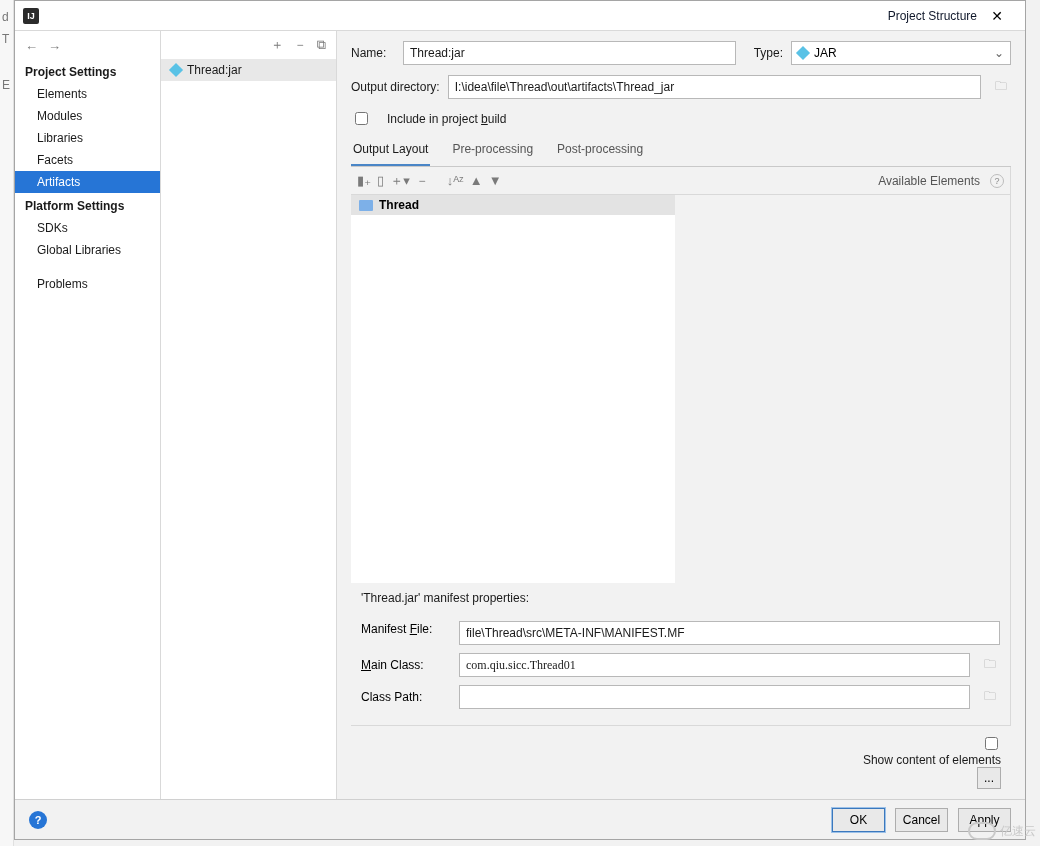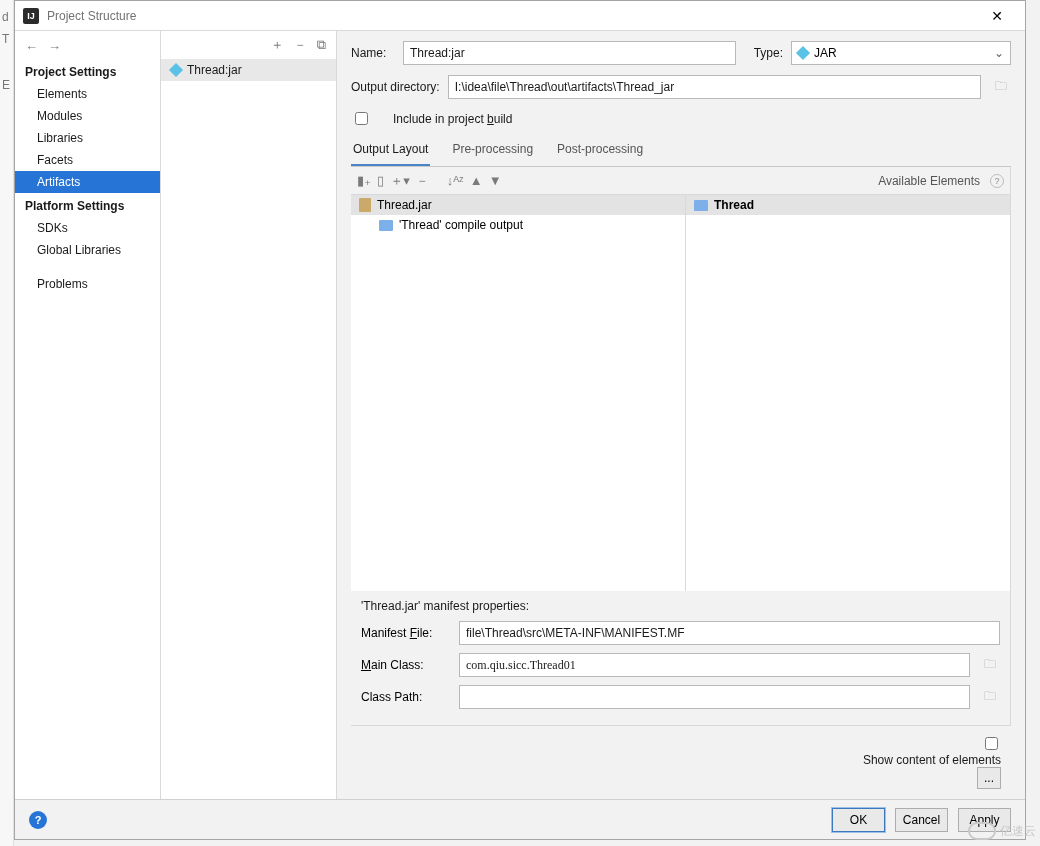--- a/index.html
+++ b/index.html
@@ -1,20 +1,20 @@
 <!DOCTYPE html>
 <html><head>
 <meta charset="utf-8">
 <style>
   * { box-sizing: border-box; font-family: "Segoe UI", Arial, sans-serif; font-size: 12px; }
   body { margin: 0; background: #f2f2f2; width: 1040px; height: 846px; overflow: hidden; }
   .dialog { position: absolute; left: 14px; top: 0; width: 1012px; height: 840px; background: #f2f2f2; border: 1px solid #a5a5a5; display: flex; flex-direction: column; }
   .titlebar { height: 30px; background: #fff; display: flex; align-items: center; padding: 0 8px; border-bottom: 1px solid #d9d9d9; }
   .titlebar .app-icon { width: 16px; height: 16px; background:#2b2b2b; color:#fff; display:flex;align-items:center;justify-content:center;font-size:9px;font-weight:bold;border-radius:2px;}
-  .titlebar .title { margin-left: 8px; flex:1; color:#737373; }
+  .titlebar .title { margin-left: 8px; flex:1; color:#0f172a;text-align:right; }
   .titlebar .close { width: 40px; text-align: center; font-size: 14px; cursor: pointer; }
   .body { flex:1; display:flex; min-height:0; }
   .nav { width: 146px; background:#fff; border-right:1px solid #d9d9d9; display:flex; flex-direction:column; }
   .nav-toolbar { height:28px; display:flex; align-items:center; gap:10px; padding:0 10px; color:#9e9e9e; }
   .nav-section { font-weight:bold; padding:6px 10px 4px; color:#1a1a1a; }
   .nav-item { padding:4px 10px 4px 22px; color:#1a1a1a; cursor:pointer; }
   .nav-item.selected { background:#2675d6; color:#fff; }
   .nav-sep { height:12px; }
   .mid { width: 176px; background:#fff; border-right:1px solid #d9d9d9; display:flex; flex-direction:column; }
   .mid-toolbar { height:28px; display:flex; align-items:center; justify-content:flex-end; gap:10px; padding:0 10px; color:#6e6e6e; }
@@ -22,21 +22,21 @@
   .diamond { width:10px; height:10px; transform:rotate(45deg); background:#59c2e6; }
   .main { flex:1; display:flex; flex-direction:column; padding: 10px 14px 0 14px; min-width:0; }
   .row { display:flex; align-items:center; gap:8px; margin-bottom:10px; }
   .lbl { color:#1a1a1a; }
   input.txt, select.sel { height:24px; border:1px solid #b8b8b8; background:#fff; padding:0 6px; color:#1a1a1a; }
   .name-row .txt { flex:1; }
   .type-sel { flex:0 0 220px; display:flex; align-items:center; background:#fff; border:1px solid #b8b8b8; height:24px; padding:0 6px; gap:6px;}
   .chev { margin-left:auto; color:#666; }
   .out-row .txt { flex:1; }
   .folder-btn { width:22px; height:22px; border:none; background:transparent; color:#9e9e9e; cursor:pointer;}
-  .chk-row { display:flex; align-items:center; gap:22px; margin-bottom:8px; }
+  .chk-row { display:flex; align-items:center; gap:16px; margin-bottom:8px; }
   .chk { width:13px; height:13px; }
   .tabs { display:flex; gap:20px; border-bottom:1px solid #c9c9c9; margin-bottom:0; }
   .tab { padding:6px 2px 8px; color:#555; cursor:pointer; }
   .tab.active { color:#1a1a1a; border-bottom:2px solid #4a86c7; font-weight:500;}
   .layout-area { flex:1; display:flex; min-height:0; border-bottom:1px solid #d9d9d9;}
   .left-pane { flex:1; display:flex; flex-direction:column; border-right:1px solid #d9d9d9; min-height:0;}
   .pane-toolbar { height:28px; background:#f2f2f2; border-bottom:1px solid #d9d9d9; display:flex; align-items:center; padding:0 6px; gap:6px; color:#6e6e6e; }
   .pane-toolbar .spacer{flex:1;}
   .pane-toolbar .title-r { color:#555; margin-right:4px;}
   .help-circ{width:14px;height:14px;border:1px solid #bdbdbd;border-radius:50%;display:inline-flex;align-items:center;justify-content:center;font-size:9px;color:#8c8c8c;}
@@ -156,45 +156,33 @@
             <span class="tb-ico">－</span>
             <span style="width:6px"></span>
             <span class="tb-ico">↓ᴬᶻ</span>
             <span class="tb-ico">▲</span>
             <span class="tb-ico">▼</span>
             <span class="spacer"></span>
             <span class="title-r">Available Elements</span>
             <span class="help-circ">?</span>
           </div>
           <div style="flex:1;display:flex;min-height:0;">
-            <div style="flex:1;display:flex;flex-direction:column;border-right:1px solid #d9d9d9;">
-              <div class="tree-head">
-                <span class="icon-jar"></span>
-                <span>Thread.jar</span>
-              </div>
-              <div class="tree-body">
-                <div class="tree-row">
-                  <span class="icon-box"></span>
-                  <span>'Thread' compile output</span>
-                </div>
-              </div>
-            </div>
             <div style="width:324px;display:flex;flex-direction:column;font-weight:bold;">
               <div class="tree-head">
                 <span class="icon-box"></span>
                 <span>Thread</span>
               </div>
               <div class="tree-body"></div>
             </div>
           </div>
           <div class="manifest">
             <div class="lbl" style="margin-bottom:8px">'Thread.jar' manifest properties:</div>
             <div class="mrow">
               <span class="mlbl"><span>Manifest </span><span class="u">F</span><span>ile:</span></span>
-              <input class="txt" style="width: 230px;" value="file\Thread\src\META-INF\MANIFEST.MF">
+              <input class="txt" style="width: 230px; margin-top: 8px;" value="file\Thread\src\META-INF\MANIFEST.MF">
             </div>
             <div class="mrow">
               <span class="mlbl"><span class="u">M</span><span>ain Class:</span></span>
               <input class="txt" style="width: 210px; font-family: Liberation Serif, serif;" value="com.qiu.sicc.Thread01">
               <button class="folder-btn">🗀</button>
             </div>
             <div class="mrow">
               <span class="mlbl">Class Path:</span>
               <input class="txt" style="width: 210px;" value="">
               <button class="folder-btn">🗀</button>

